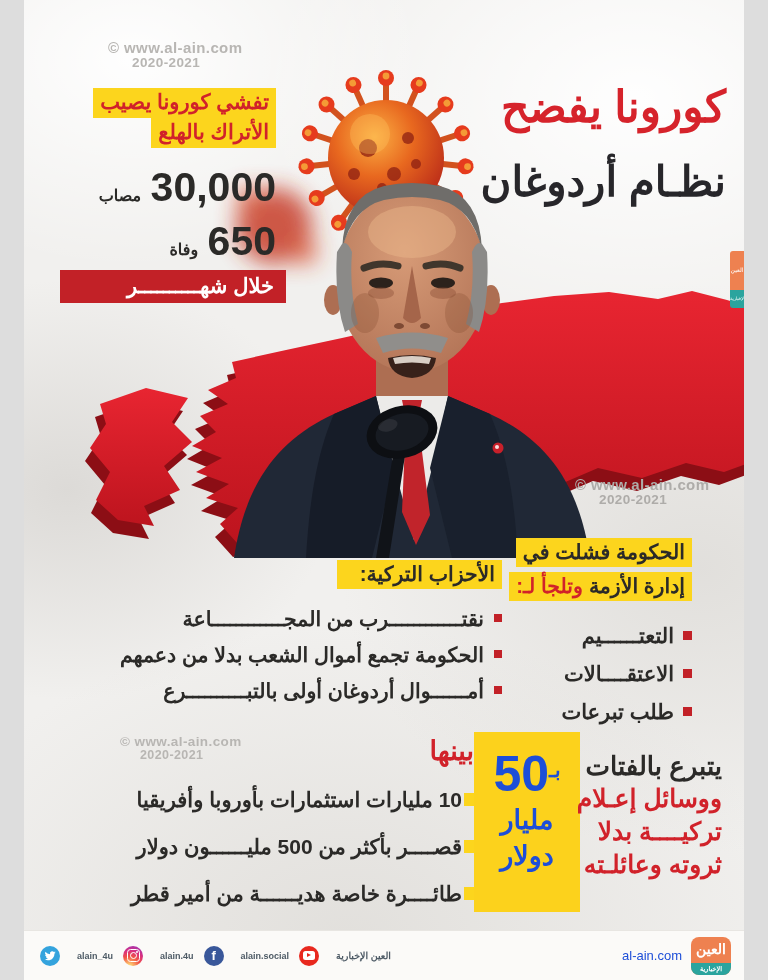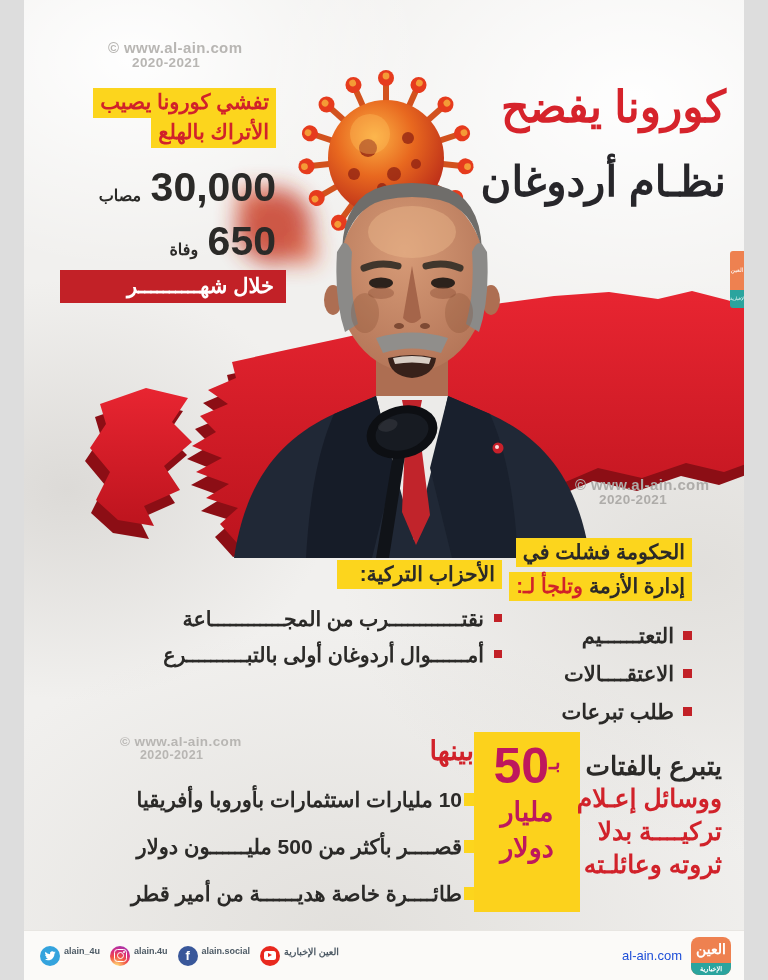--- a/index.html
+++ b/index.html
@@ -54,39 +54,39 @@
   .parties ul{margin-top:16px;}
   .parties li{position:relative;padding-right:18px;margin-bottom:8px;font-size:20.5px;font-weight:bold;color:#2b2a28;line-height:28px;}
   .parties .sq-red{top:9px;width:8px;height:8px;}
   
   .wealth{left:28px;top:736px;width:422px;}
   .wealth .head{color:#d1222a;font-size:27px;font-weight:800;line-height:30px;margin-bottom:14px;}
   .wealth li{position:relative;padding-right:12px;margin-bottom:14px;font-size:21px;font-weight:bold;color:#2b2a28;line-height:27px;margin-top:20px;}
   .sq-yel{position:absolute;right:-3px;top:7px;width:13px;height:13px;background:#fcd51d;z-index:-1;}
   .wealth li{z-index:0;}
   
-  .amount{left:450px;top:732px;width:106px;height:180px;background:#fcd21c;color:#be185d;
-          text-align:center;padding-top:2px;box-sizing:border-box;}
+  .amount{left:450px;top:732px;width:106px;height:180px;background:#fcd21c;color:#1d4ed8;
+          text-align:center;padding-top:10px;box-sizing:border-box;}
   .amount .big{font-size:50px;font-weight:800;line-height:56px;white-space:nowrap;}
   .amount .big .pre{font-size:20px;font-weight:bold;vertical-align:14px;}
   .amount .unit{font-size:27px;font-weight:800;line-height:36px;}
   
   .note{right:22px;top:750px;width:185px;}
   .note .n1{color:#2b2a28;font-size:26px;font-weight:800;line-height:32px;margin-bottom:0;}
   .note .nr{color:#d1222a;font-size:25px;font-weight:800;line-height:33px;}
   
   .side-tab{position:absolute;right:0;top:251px;width:14px;height:57px;z-index:3;border-radius:3px 0 0 3px;overflow:hidden;text-align:center;}
   .side-tab .st-top{height:39px;background:#ee8150;color:#fff;font-size:6px;line-height:39px;}
   .side-tab .st-bot{height:18px;background:#2aa49e;color:#fff;font-size:4.5px;line-height:18px;}
   
   .footer{position:absolute;left:0;right:0;bottom:0;height:50px;background:#fbfaf8;border-top:1px solid #e8e6e2;
           z-index:4;display:flex;align-items:center;justify-content:space-between;
           padding:0 13px 0 16px;box-sizing:border-box;}
   .socials{display:flex;align-items:center;gap:10px;}
-  .social{display:flex;align-items:flex-start;gap:4px;}
+  .social{display:flex;align-items:center;gap:17px;}
   .sicon{width:20px;height:20px;border-radius:50%;display:flex;align-items:center;justify-content:center;color:#fff;flex:0 0 auto;}
   .tw{background:#34a3dd;}
   .ig{background:radial-gradient(circle at 32% 105%, #fed373 8%, #f15245 42%, #d92e7f 65%, #9b36b7 92%);}
   .fb{background:#39579a;font-size:13px;font-weight:bold;}
   .yt{background:#e8281e;}
   .handle{font-size:9px;color:#4e5b66;font-weight:bold;direction:ltr;}
   .handle.ar{direction:rtl;font-size:9.5px;}
   .ig-glyph{width:11px;height:11px;border:1.6px solid #fff;border-radius:3.5px;position:relative;}
   .ig-glyph::after{content:"";position:absolute;top:2px;left:2px;right:2px;bottom:2px;border:1.3px solid #fff;border-radius:50%;box-sizing:border-box;}
   .ig-glyph::before{content:"";position:absolute;top:.5px;right:.5px;width:2px;height:2px;background:#fff;border-radius:50%;}
@@ -320,20 +320,21 @@
       <li><span class="sq-red"></span><span>التعتــــــيم</span></li>
       <li><span class="sq-red"></span><span>الاعتقــــالات</span></li>
       <li><span class="sq-red"></span><span>طلب تبرعات</span></li>
     </ul>
   </div>
 
   <div class="block parties">
     <div><span class="hl">الأحزاب التركية:</span></div>
     <ul>
       <li><span class="sq-red"></span><span>نقتــــــــــــرب من المجــــــــــــاعة</span></li>
+      <li><span class="sq-red"></span><span>الحكومة تجمع أموال الشعب بدلا من دعمهم</span></li>
       <li><span class="sq-red"></span><span>أمــــــوال أردوغان أولى بالتبــــــــــرع</span></li>
     </ul>
   </div>
 
   <div class="block wealth">
     <div class="head">بينها</div>
     <ul>
       <li><span class="sq-yel"></span><span>10 مليارات استثمارات بأوروبا وأفريقيا</span></li>
       <li><span class="sq-yel"></span><span>قصــــر بأكثر من 500 مليــــــون دولار</span></li>
       <li><span class="sq-yel"></span><span>طائــــرة خاصة هديــــــة من أمير قطر</span></li>

